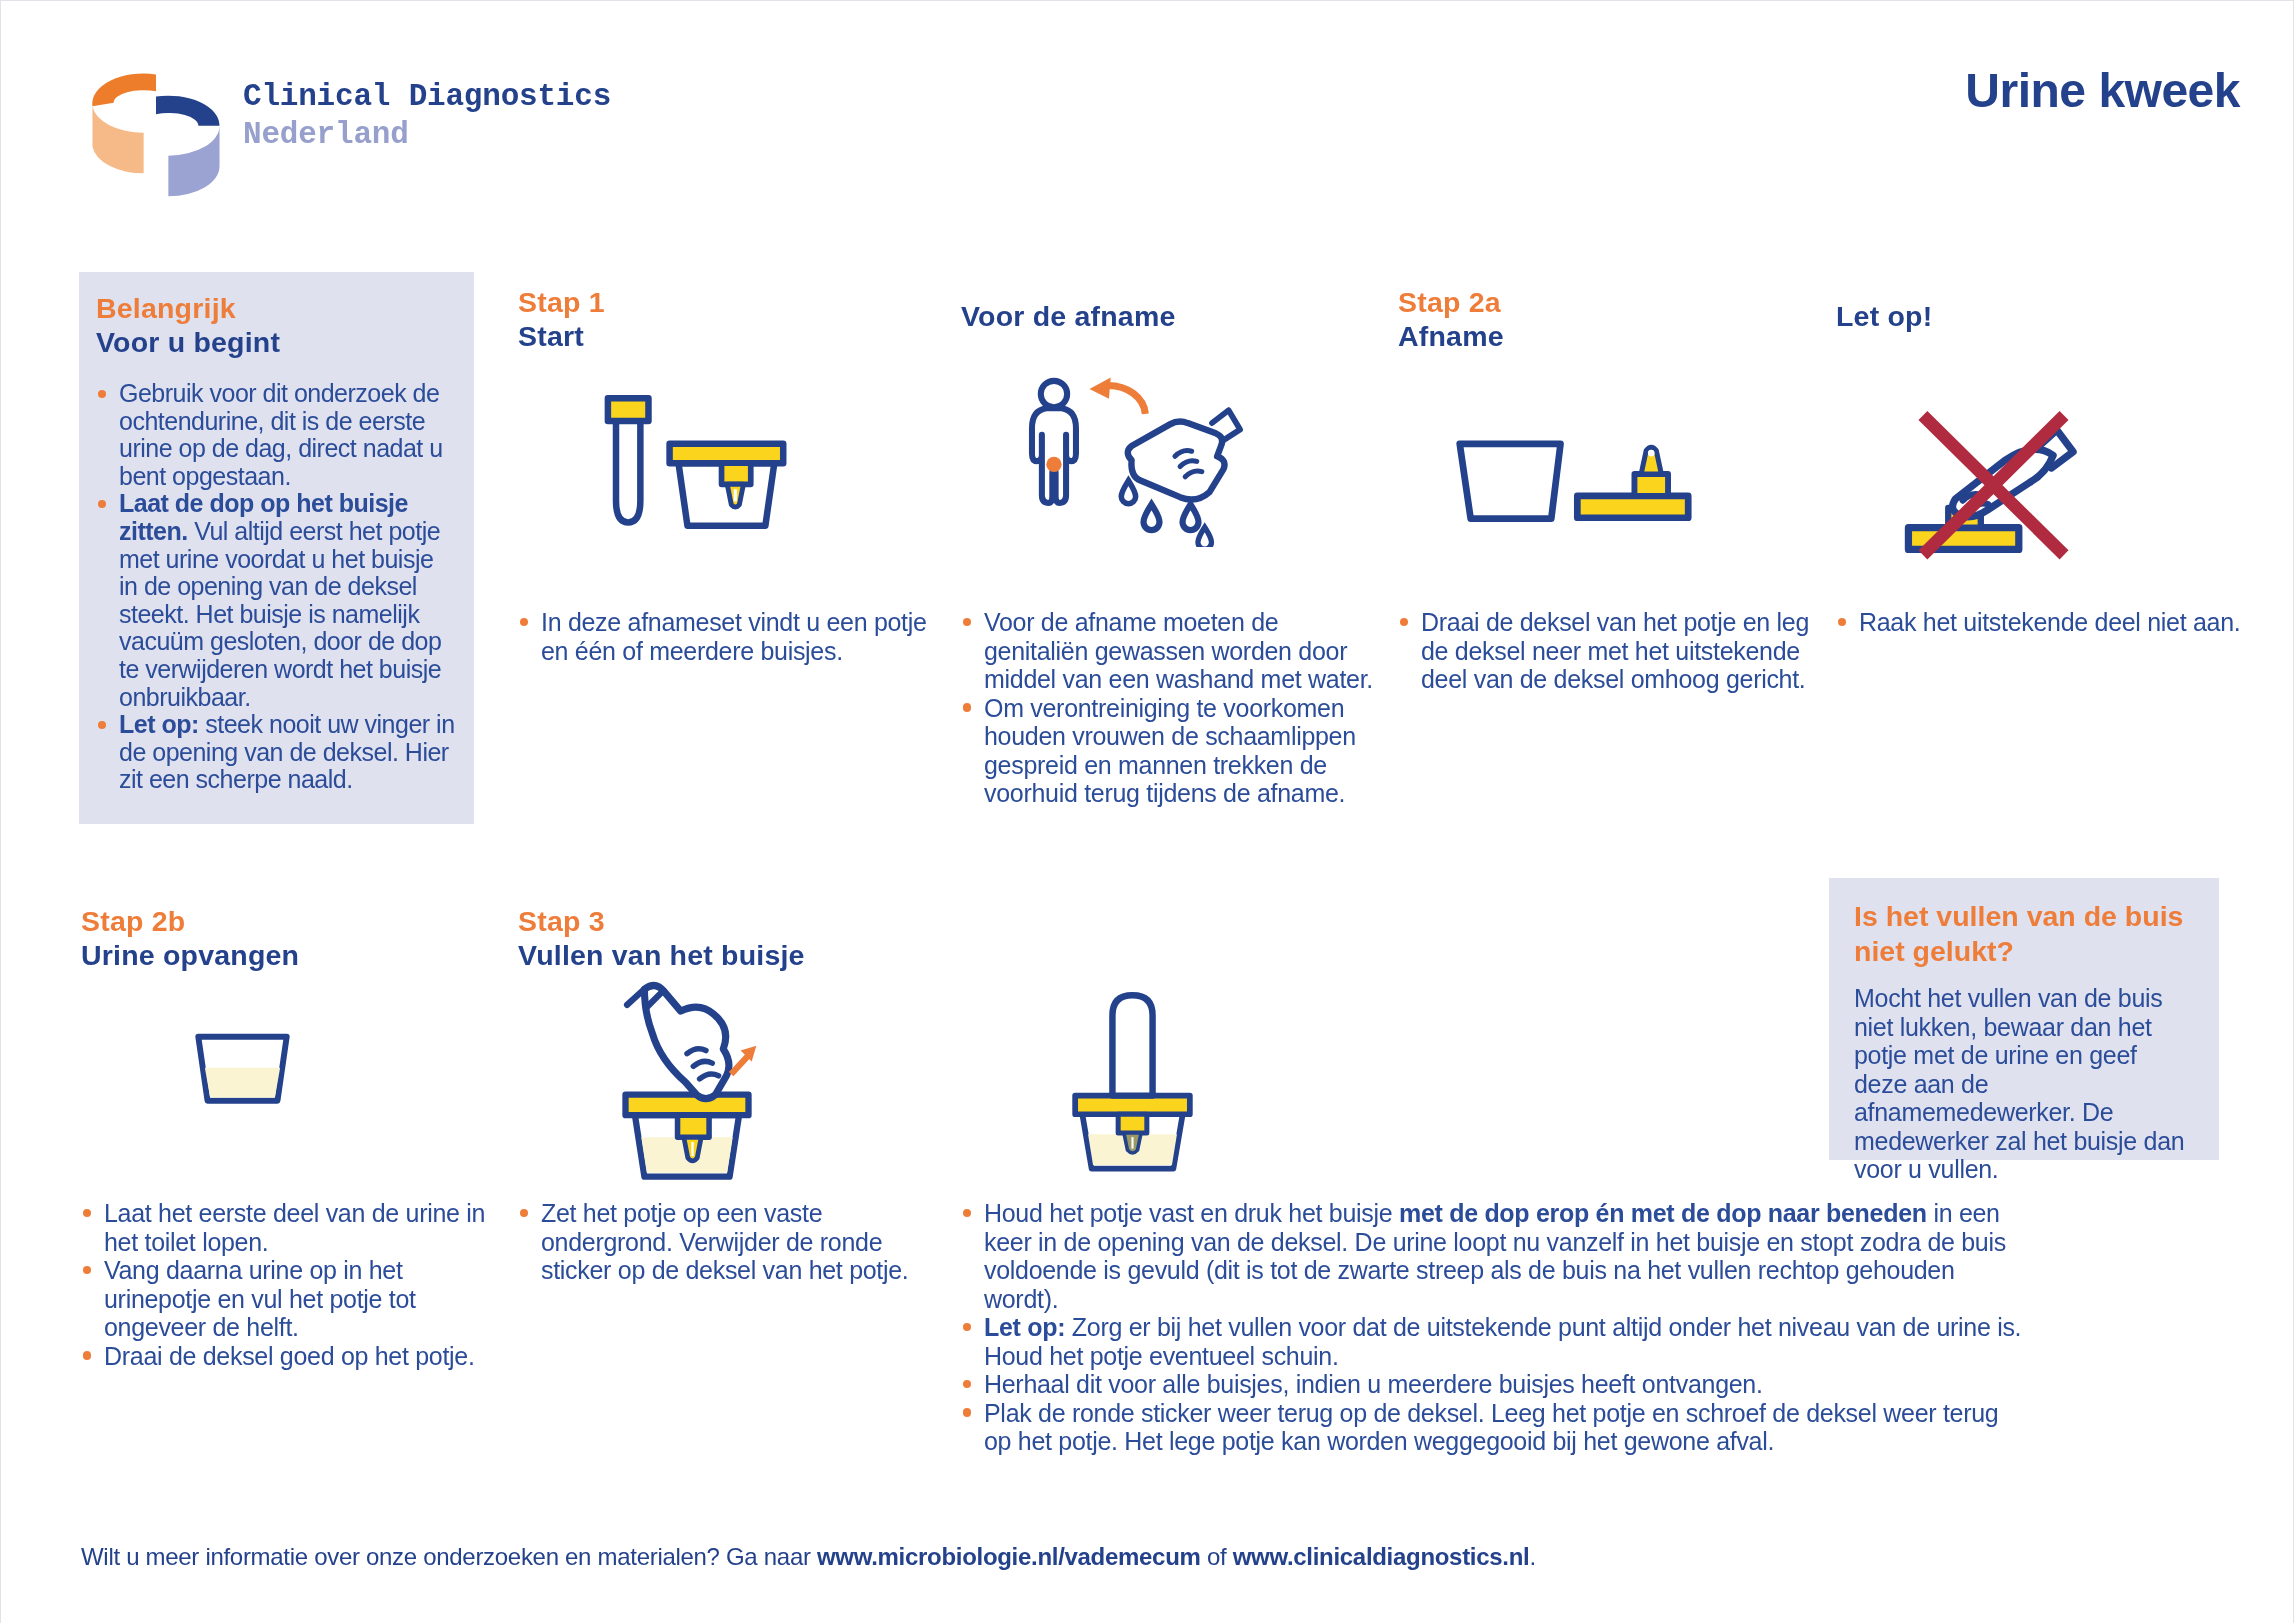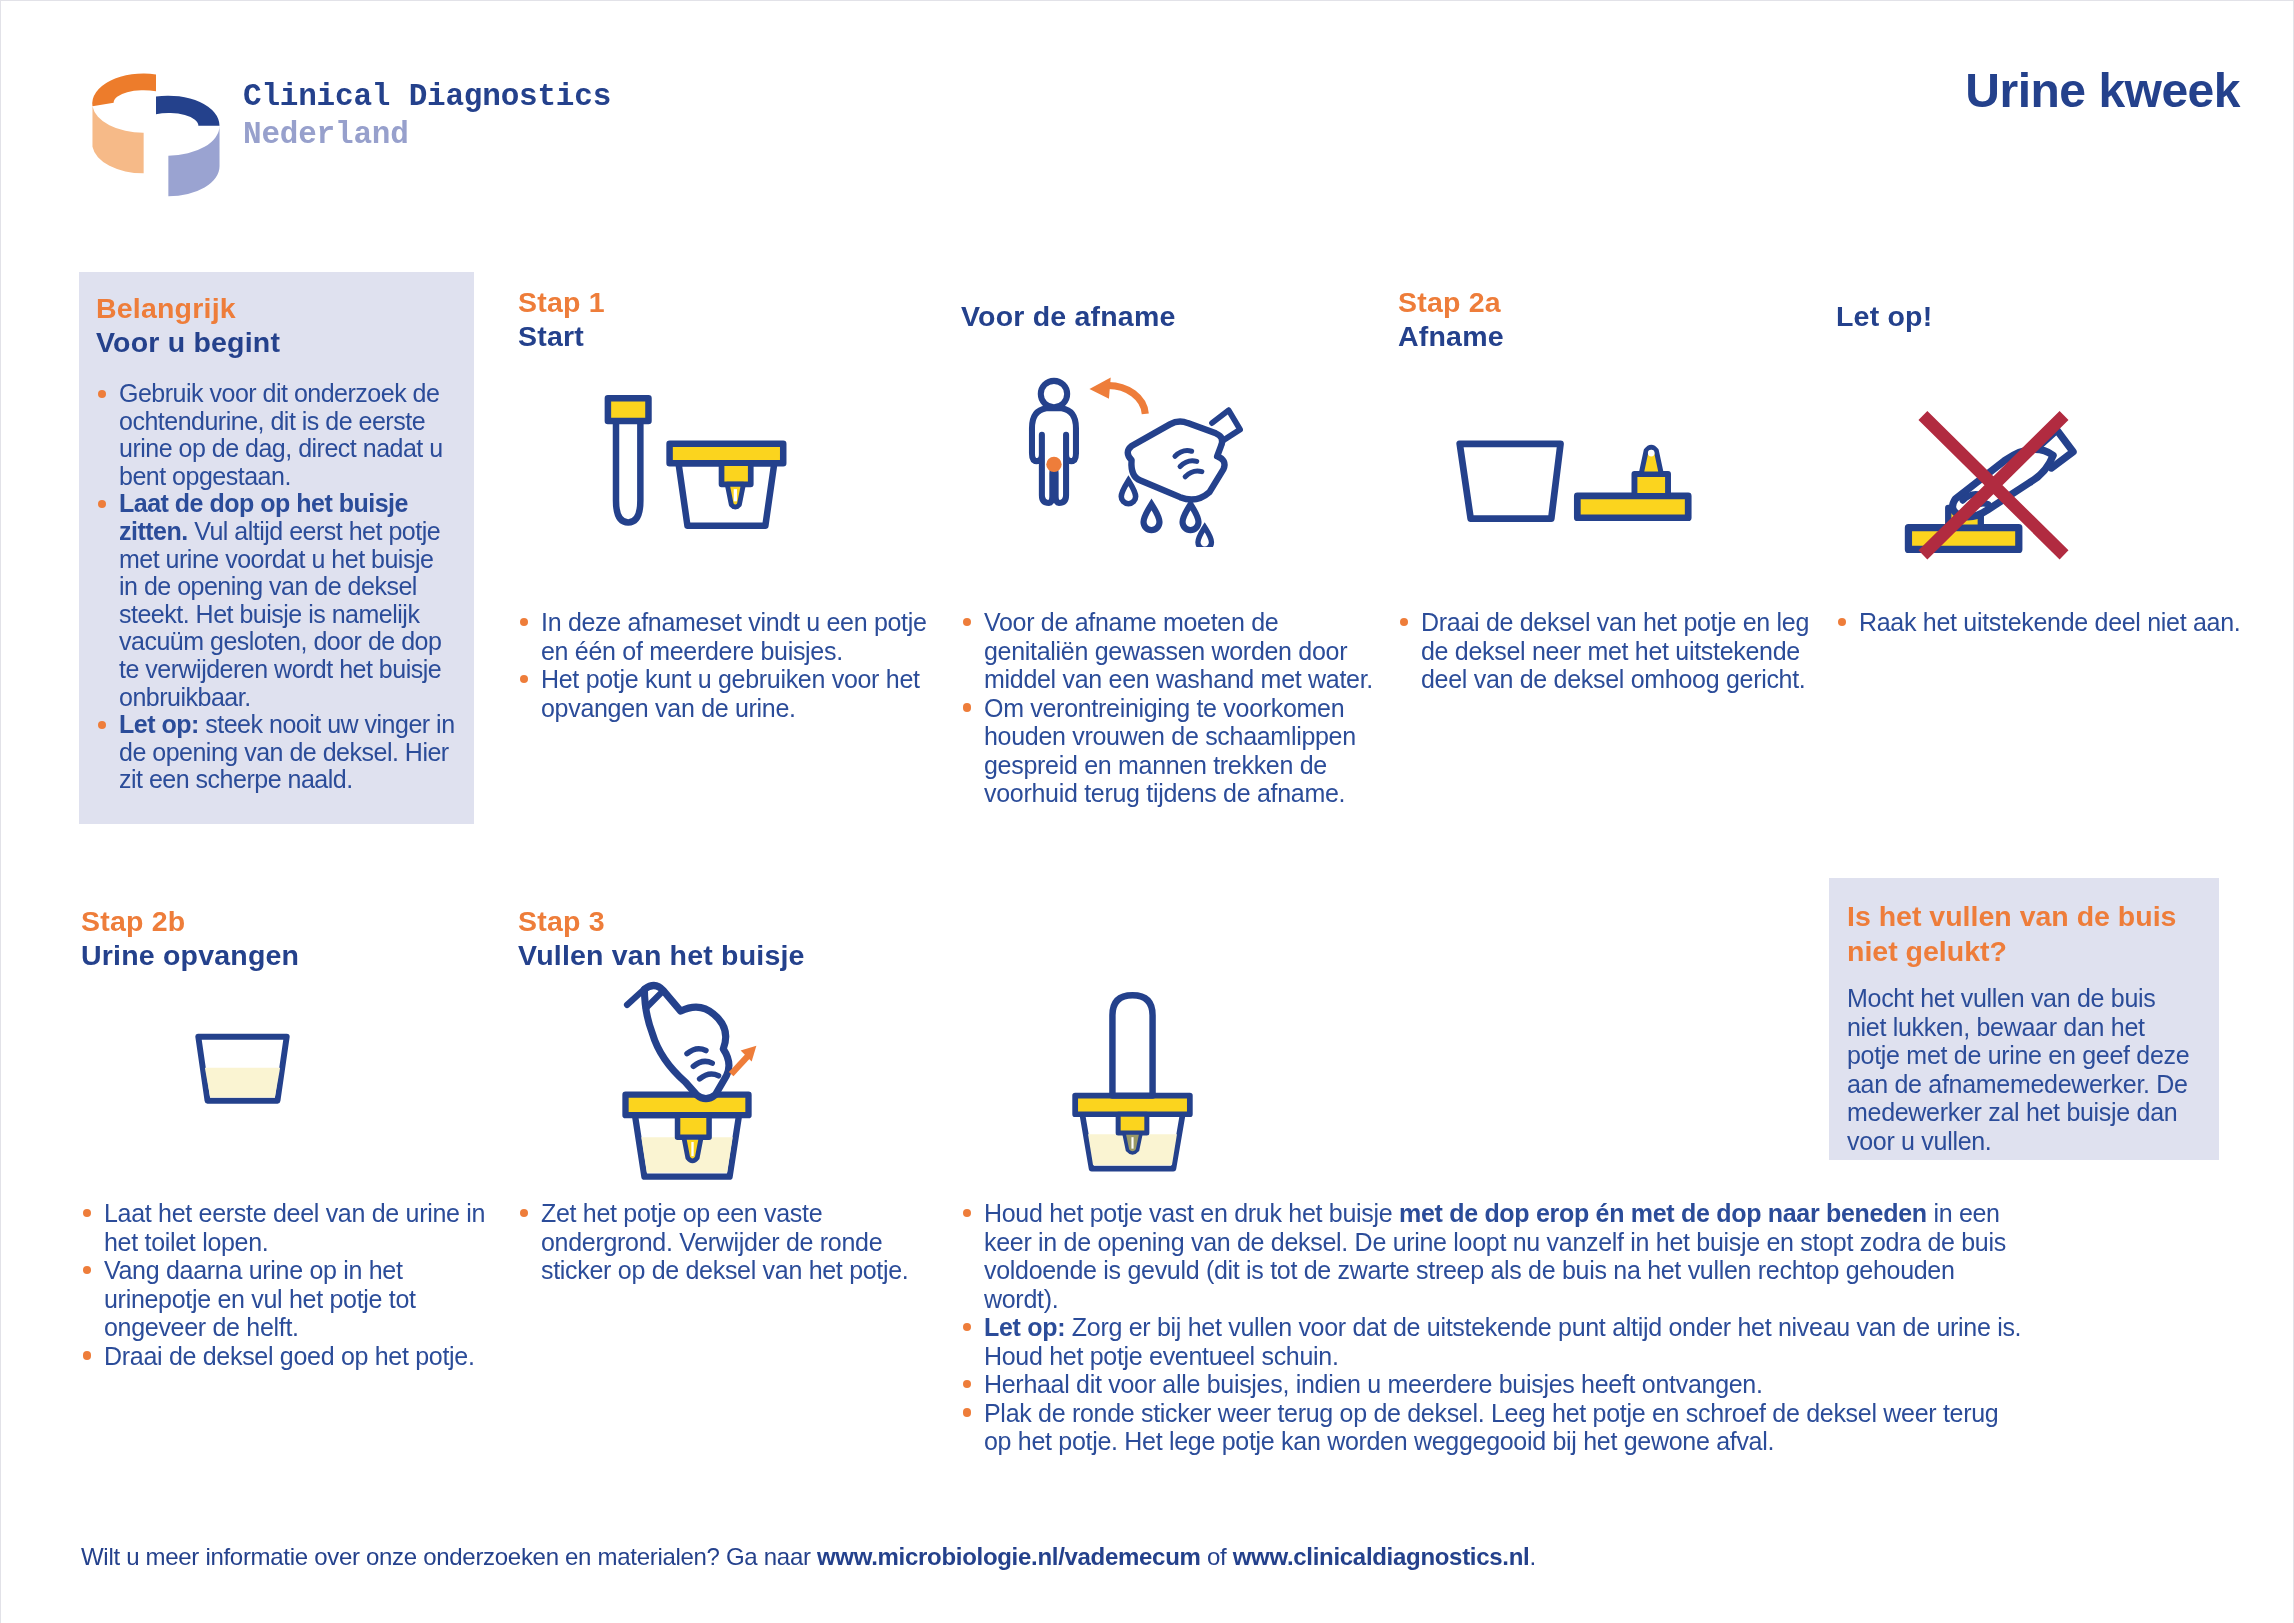--- a/index.html
+++ b/index.html
@@ -19,21 +19,21 @@
          color:var(--bodyblue);font-size:25px;line-height:28.5px;letter-spacing:-0.3px;}
   .row1 ul.bul{top:323px;}
   .row2 ul.bul{top:295px;}
   .bul li{position:relative;padding-left:23px;}
   .bul li::before{content:"";position:absolute;left:1.9px;top:9.5px;width:8.6px;height:8.6px;
                   border-radius:50%;background:var(--orange);}
   .bul b, .ng-body b, .footer b{font-weight:700;text-align:center;}
   .panel{position:absolute;background:var(--panel);box-sizing:border-box;}
   #box-belangrijk{left:79px;top:272px;width:395px;height:552px;padding:19px 17px;}
   #box-belangrijk ul.bul{position:static;margin-top:21px;font-size:25px;line-height:27.6px;letter-spacing:-0.5px;}
-  #box-nietgelukt{left:1829px;top:878px;width:390px;height:282px;padding:21px 18px;}
+  #box-nietgelukt{left:1829px;top:878px;width:390px;height:282px;padding:21px 25px;}
   .ng-title{font-size:28.5px;line-height:35px;font-weight:700;color:var(--orange);}
   .ng-body{margin-top:15px;font-size:25px;line-height:28.5px;color:var(--bodyblue);letter-spacing:-0.3px;}
   .wordmark{position:absolute;left:243px;top:78px;line-height:38px;font-family:Liberation Mono, monospace;}
   .wm1{font-size:31px;font-weight:600;color:var(--navy);letter-spacing:-0.2px;}
   .wm2{font-size:31px;font-weight:600;color:var(--peri);letter-spacing:-0.2px;}
   .pagetitle{position:absolute;right:54px;top:63px;font-size:48px;font-weight:800;
              color:var(--navy);letter-spacing:-0.5px;}
   .footer{position:absolute;left:81px;top:1543px;font-size:24px;letter-spacing:-0.3px;
           color:var(--navy);}
   svg{display:block;}
@@ -76,21 +76,20 @@
           <path d="M104,84 L222,84 L211,161 L115,161 Z"></path>
           <rect x="93" y="60" width="140" height="24" fill="#FBD41E"></rect>
           <rect x="157" y="84" width="36" height="26" fill="#FBD41E" stroke-width="7"></rect>
           <path d="M164,110 L169,135 Q174,141 179,135 L184,110 Z" fill="#FBD41E" stroke-width="6"></path>
           <path d="M174,116 L174,131" stroke="#fff" stroke-width="4" fill="none"></path>
         </g>
       </svg>
     </div>
     <ul class="bul">
       <li><span>In deze afnameset vindt u een potje en één of meerdere buisjes.</span></li>
-      <li><span>Het potje kunt u gebruiken voor het opvangen van de urine.</span></li>
     </ul>
   </div>
 
   <div class="sec row1" style="left:961px;top:285px;width:428px;height:547px;">
     <div class="h solo">Voor de afname</div>
     <div class="icons" style="left:38px;top:72px;">
       <svg width="266" height="190" viewBox="0 0 300 210">
         <g transform="translate(62,88) scale(0.62)">
           <circle cx="0" cy="-78" r="24" fill="#fff" stroke="#24418C" stroke-width="11"></circle>
           <path d="M-14,-52 Q-40,-48 -40,-16 L-40,30 Q-40,44 -31,44 Q-22,44 -22,32 L-22,-4 L-22,106 Q-22,120 -9,120 Q-3,120 -3,108 L-3,66 Q-3,58 0,58 Q3,58 3,66 L3,108 Q3,120 9,120 Q22,120 22,106 L22,-4 L22,32 Q22,44 31,44 Q40,44 40,30 L40,-16 Q40,-48 14,-52 Z" fill="#fff" stroke="#24418C" stroke-width="11" stroke-linejoin="round"></path>

